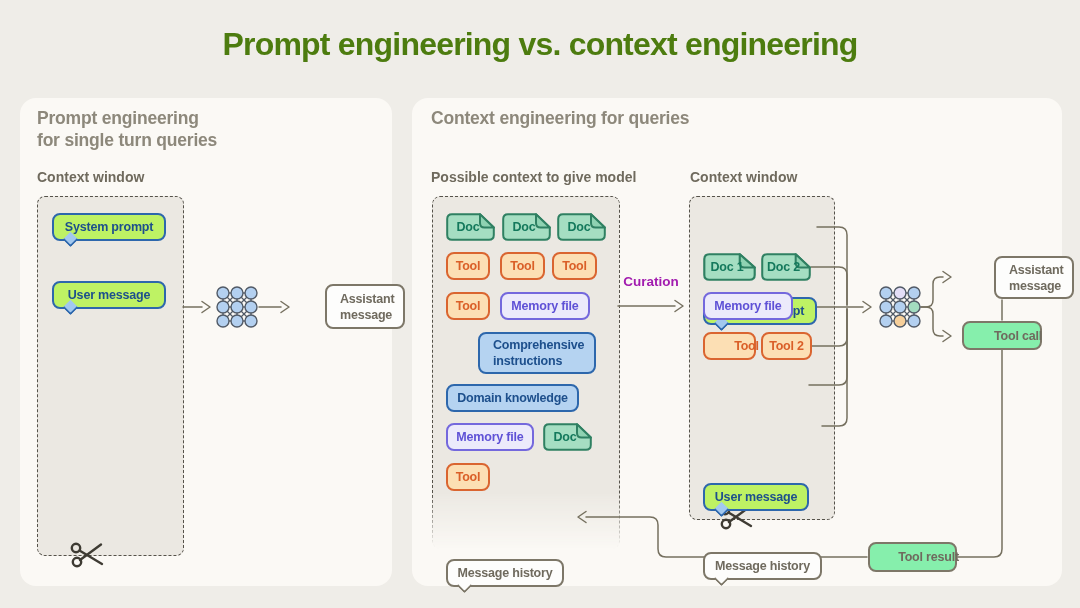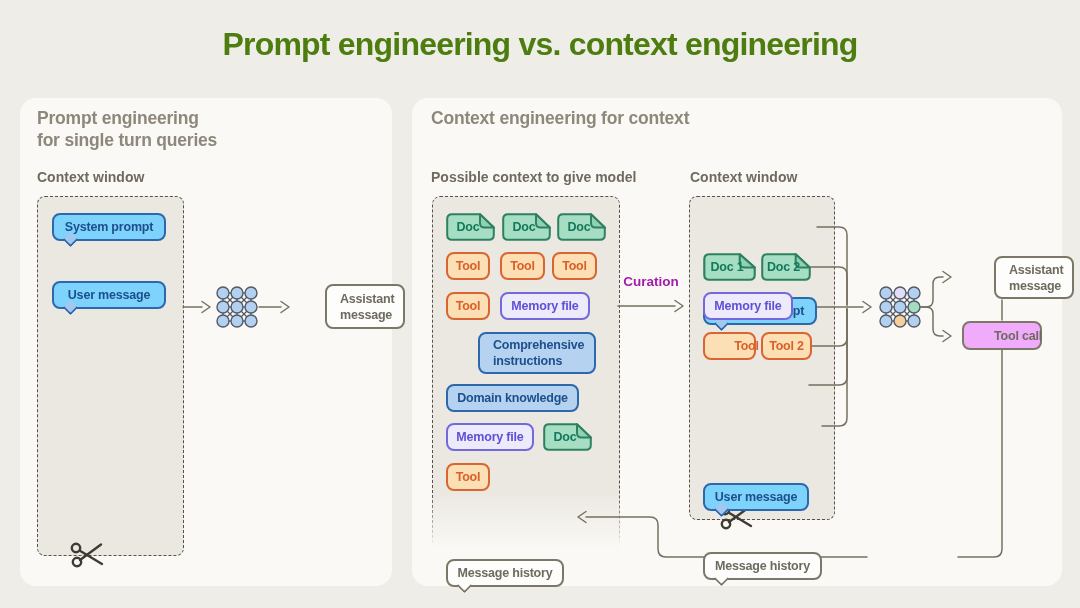--- a/index.html
+++ b/index.html
@@ -21,26 +21,26 @@
   .item{position:absolute;z-index:10;box-sizing:border-box;border:2px solid;border-radius:8px;
         display:flex;align-items:center;justify-content:center;
         font-size:12.5px;font-weight:700;letter-spacing:-0.2px;}
   .item .lbl{position:relative;z-index:2;white-space:nowrap;}
   .item .wrap{white-space:normal;line-height:16px;}
   .left-al{justify-content:flex-start;padding-left:13px;margin-left:32px;}
   .bubble{position:relative;}
   .bubble::after{content:"";position:absolute;left:11px;bottom:-6px;width:9px;height:9px;
         transform:rotate(45deg);border-right:2px solid;border-bottom:2px solid;
         border-bottom-right-radius:2px;z-index:1;}
-  .blue{background:#7dd3fc;border-color:#2d67ac;color:#1d4f8c;}
+  .blue{background:#bef264;border-color:#2d67ac;color:#1d4f8c;}
   .bubble.blue::after{background:#a2c8ef;border-color:#2d67ac;}
   .bluebox{background:#b5d3f1;border-color:#2d67ac;color:#1d4f8c;}
   .whiteb,.plain{background:#fdfdfc;border-color:#7d7768;color:#6f6a5e;}
   .bubble.whiteb::after{background:#fdfdfc;border-color:#7d7768;}
-  .tan{background:#f0abfc;border-color:#7d7768;color:#6f6a5e;padding-left:32px;}
+  .tan{background:#86efac;border-color:#7d7768;color:#6f6a5e;padding-left:32px;}
   .tool{background:#fcdfb4;border-color:#da6530;color:#da5f28;}
   .memory{background:#eceafb;border-color:#7468dd;color:#5f51d6;}
   .doc{background:none;border:none;color:#14795c;}
   .doc .doc-svg{position:absolute;inset:0;width:100%;height:100%;z-index:1;}
   .doc .lbl{margin-right:5px;}
   .overlay{position:absolute;left:0;top:0;z-index:5;pointer-events:none;}
   .flow{stroke:#75705f;stroke-width:1.5;fill:none;stroke-linecap:round;stroke-linejoin:round;}
   .scis{stroke:#3e3b33;stroke-width:2.4;fill:none;stroke-linecap:round;}
 </style>
 </head>
@@ -64,21 +64,21 @@
   <div class="item bubble blue" style="left:52px;top:213px;width:114px;height:28px;">
     <span class="lbl">System prompt</span>
   </div>
   <div class="item bubble blue" style="left:52px;top:253px;width:114px;height:28px;">
     <span class="lbl">User message</span>
   </div>
   <div class="item plain left-al" style="left:293px;top:284px;width:80px;height:45px;">
     <span class="lbl wrap">Assistant message</span>
   </div>
 
-  <div class="panel-heading" style="left:431px;top:107px;">Context engineering for context</div>
+  <div class="panel-heading" style="left:431px;top:107px;">Context engineering for queries</div>
   <div class="section-label" style="left:431px;top:169px;">Possible context to give model</div>
   <div class="section-label" style="left:690px;top:169px;">Context window</div>
   <div class="curation">Curation</div>
 
   <div class="dashed fade-bottom" style="left:432px;top:196px;width:186px;height:352px;"></div>
   <div class="dashed" style="left:689px;top:196px;width:144px;height:322px;"></div>
 
   <div class="item doc" style="left:446px;top:213px;width:49px;height:28px;">
       <svg class="doc-svg" viewBox="0 0 49 28" preserveAspectRatio="none" aria-hidden="true">
         <path d="M6 1.2 H34 L47.8 14.5 V22 Q47.8 26.8 43 26.8 H6 Q1.2 26.8 1.2 22 V6 Q1.2 1.2 6 1.2 Z" fill="#a5dec2" stroke="#2f8062" stroke-width="2" stroke-linejoin="round"></path>
@@ -169,20 +169,23 @@
     </div>
   <div class="item bubble whiteb" style="left:703px;top:412px;width:119px;height:28px;">
       <span class="lbl">Message history</span>
     </div>
 
   <div class="item plain left-al" style="left:962px;top:256px;width:80px;height:43px;">
       <span class="lbl wrap">Assistant message</span>
     </div>
   <div class="item tan" style="left:962px;top:321px;width:80px;height:29px;">
       <span class="lbl">Tool call</span>
+    </div>
+  <div class="item tan" style="left:868px;top:542px;width:89px;height:30px;">
+      <span class="lbl">Tool result</span>
     </div>
 
   <svg class="overlay" width="1080" height="608" viewBox="0 0 1080 608">
     <g>
       <path class="flow" d="M183 307 H202"></path>
         <path class="flow" d="M202 301.5 L210 307 L202 312.5"></path>
       <path class="flow" d="M259 307 H281"></path>
         <path class="flow" d="M281 301.5 L289 307 L281 312.5"></path>
     </g>
     <g>

